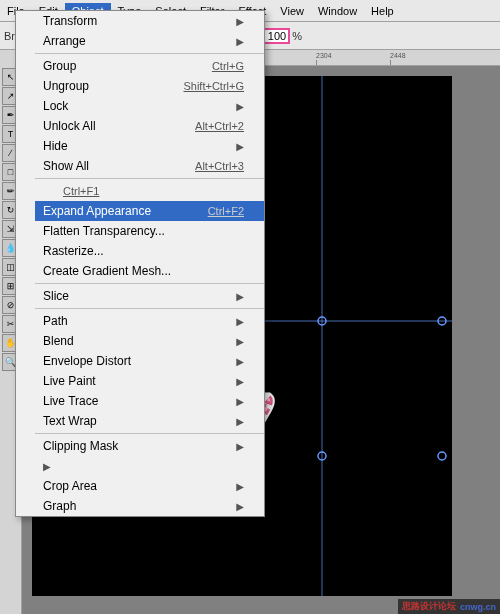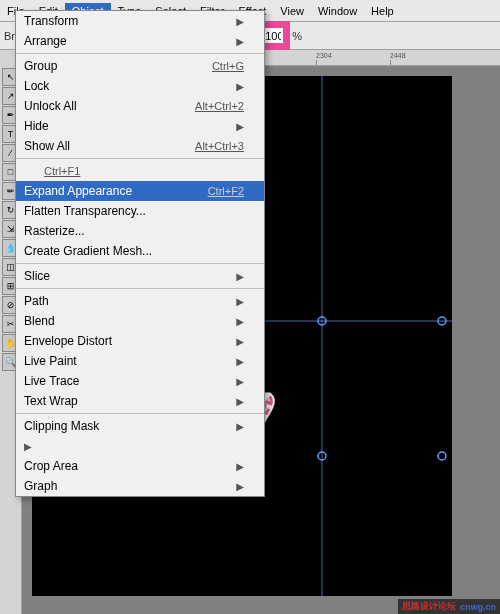--- a/index.html
+++ b/index.html
@@ -75,22 +75,22 @@
       background: linear-gradient(90deg, #cc3333, #ee4444);
       display: inline-block;
     }
     .toolbar-opacity {
       display: flex;
       align-items: center;
       gap: 2px;
     }
     .opacity-input {
       width: 32px;
-      height: 29px;
-      border: 7px solid #ec4899;
+      height: 16px;
+      border: 2px solid #ec4899;
       font-size: 11px;
       text-align: right;
       padding-right: 2px;
     }
 
     
     .ruler-top {
       position: absolute;
       top: 50px;
       left: 22px;
@@ -350,38 +350,42 @@
 
       <circle cx="290" cy="245" r="4" fill="none" stroke="#6699ff" stroke-width="1.5"></circle>
       <circle cx="410" cy="245" r="4" fill="none" stroke="#6699ff" stroke-width="1.5"></circle>
       <circle cx="290" cy="380" r="4" fill="none" stroke="#6699ff" stroke-width="1.5"></circle>
       <circle cx="410" cy="380" r="4" fill="none" stroke="#6699ff" stroke-width="1.5"></circle>
     </svg>
   </div>
 </div>
 
 <div class="dropdown-overlay">
-  <div class="dropdown-menu" style="top: 10px; left: 15px;">
+  <div class="dropdown-menu" style="top: 10px; left: 15px; padding-left: 19px;">
 
     <div class="menu-item">
       <span class="menu-item-label">Transform</span>
       <span class="arrow">▶</span>
     </div>
 
     <div class="menu-item">
       <span class="menu-item-label">Arrange</span>
       <span class="arrow">▶</span>
     </div>
     <div class="menu-separator"></div>
 
     <div class="menu-item">
       <span class="menu-item-label">Group</span>
       <span class="shortcut">Ctrl+G</span>
     </div>
 
+    <div class="menu-item">
+      <span class="menu-item-label">Ungroup</span>
+      <span class="shortcut">Shift+Ctrl+G</span>
+    </div>
 
     <div class="menu-item">
       <span class="menu-item-label">Lock</span>
       <span class="arrow">▶</span>
     </div>
 
     <div class="menu-item">
       <span class="menu-item-label">Unlock All</span>
       <span class="shortcut">Alt+Ctrl+2</span>
     </div>

